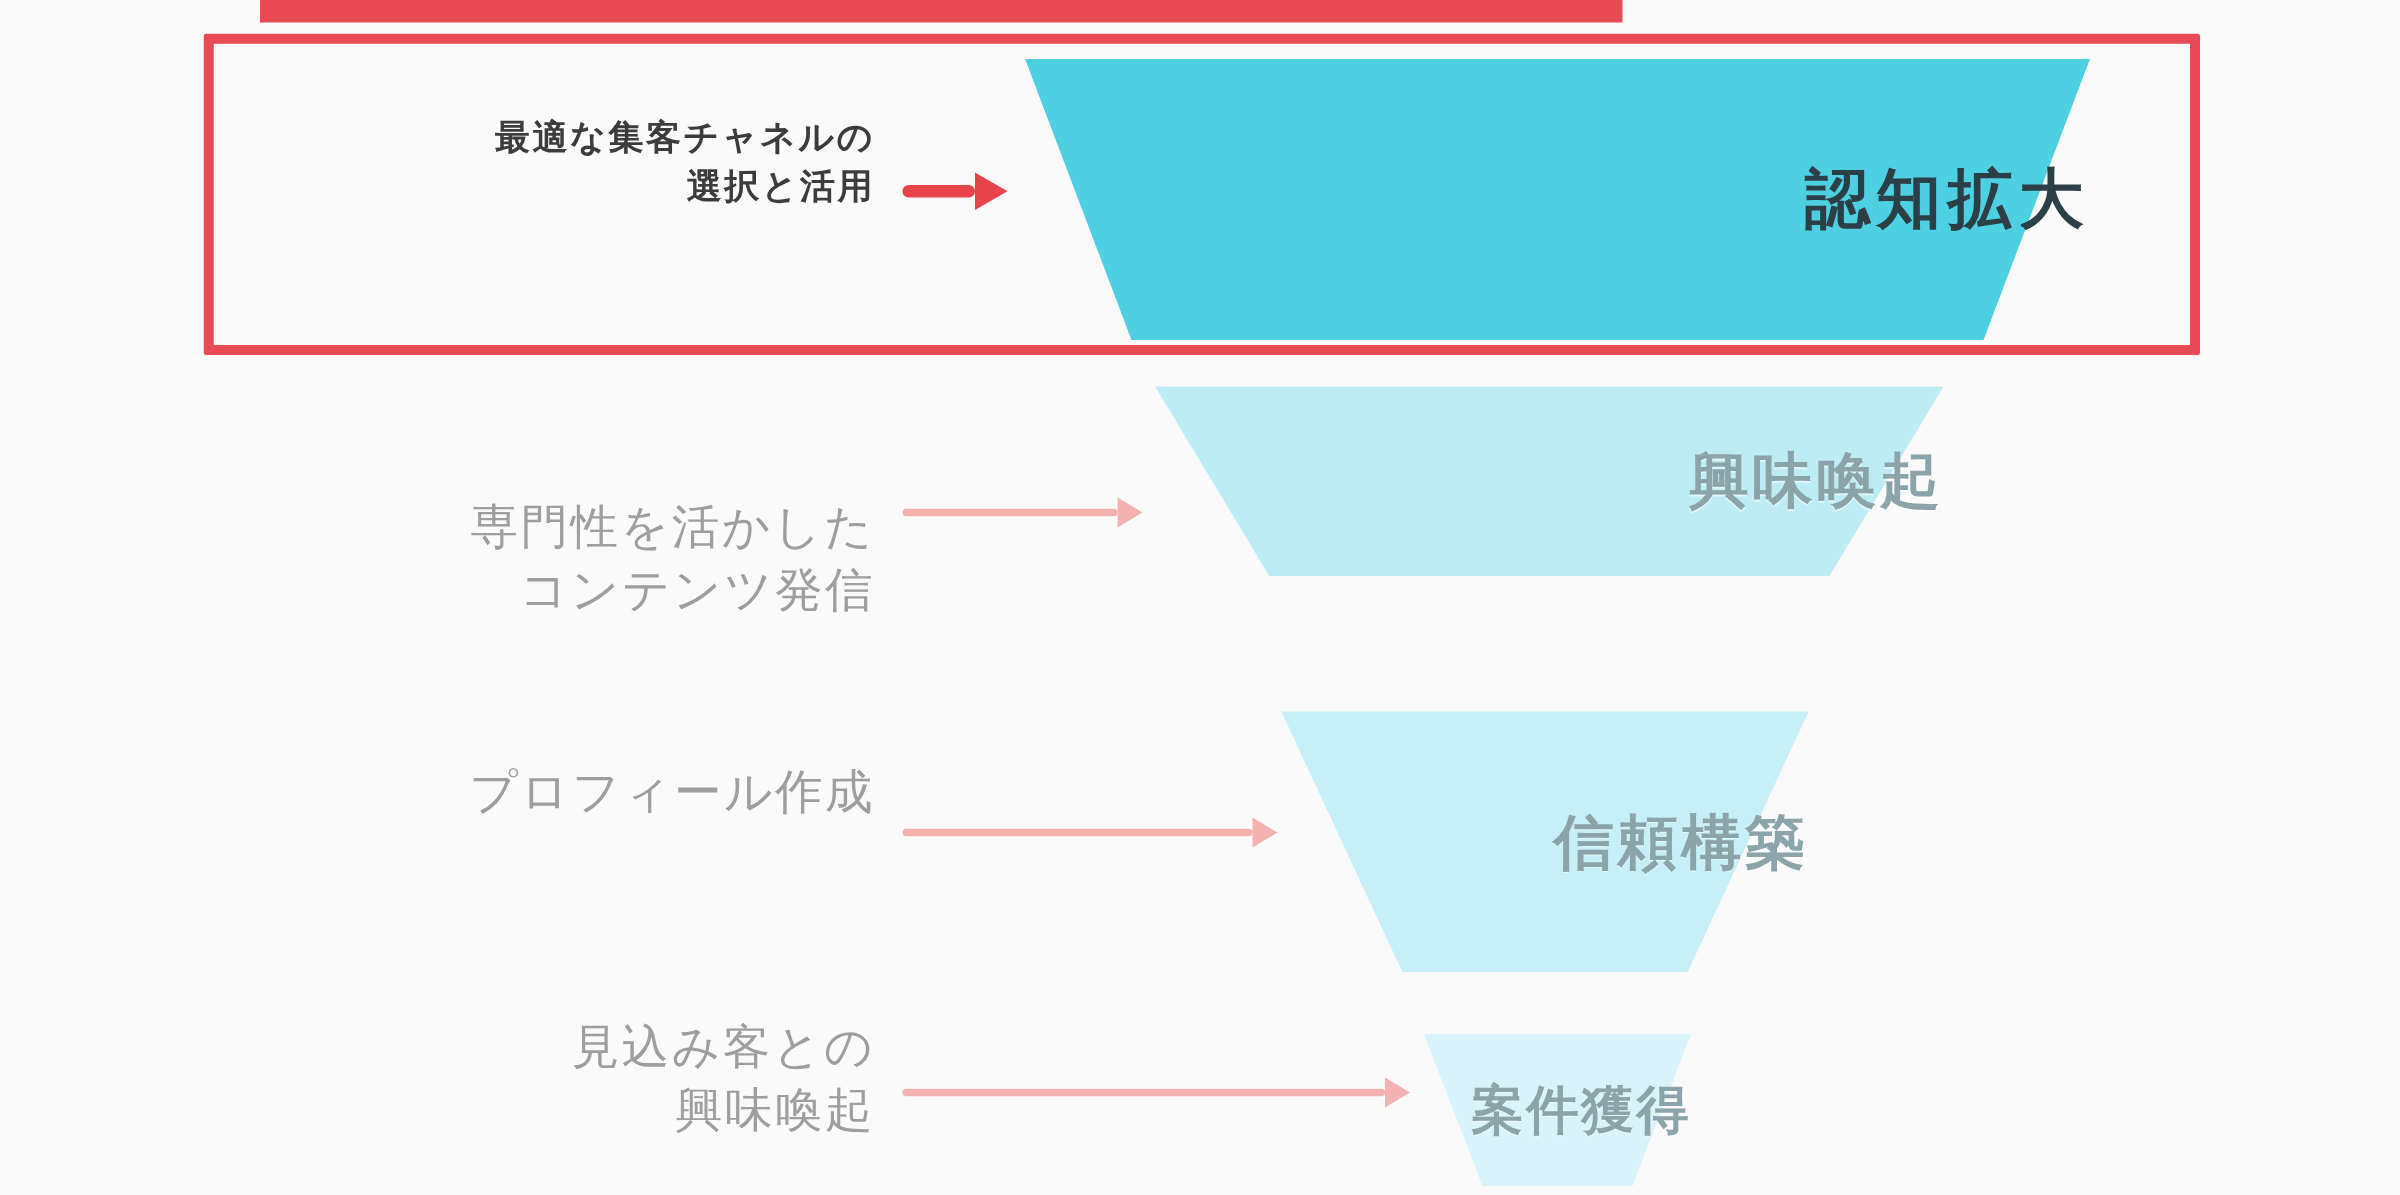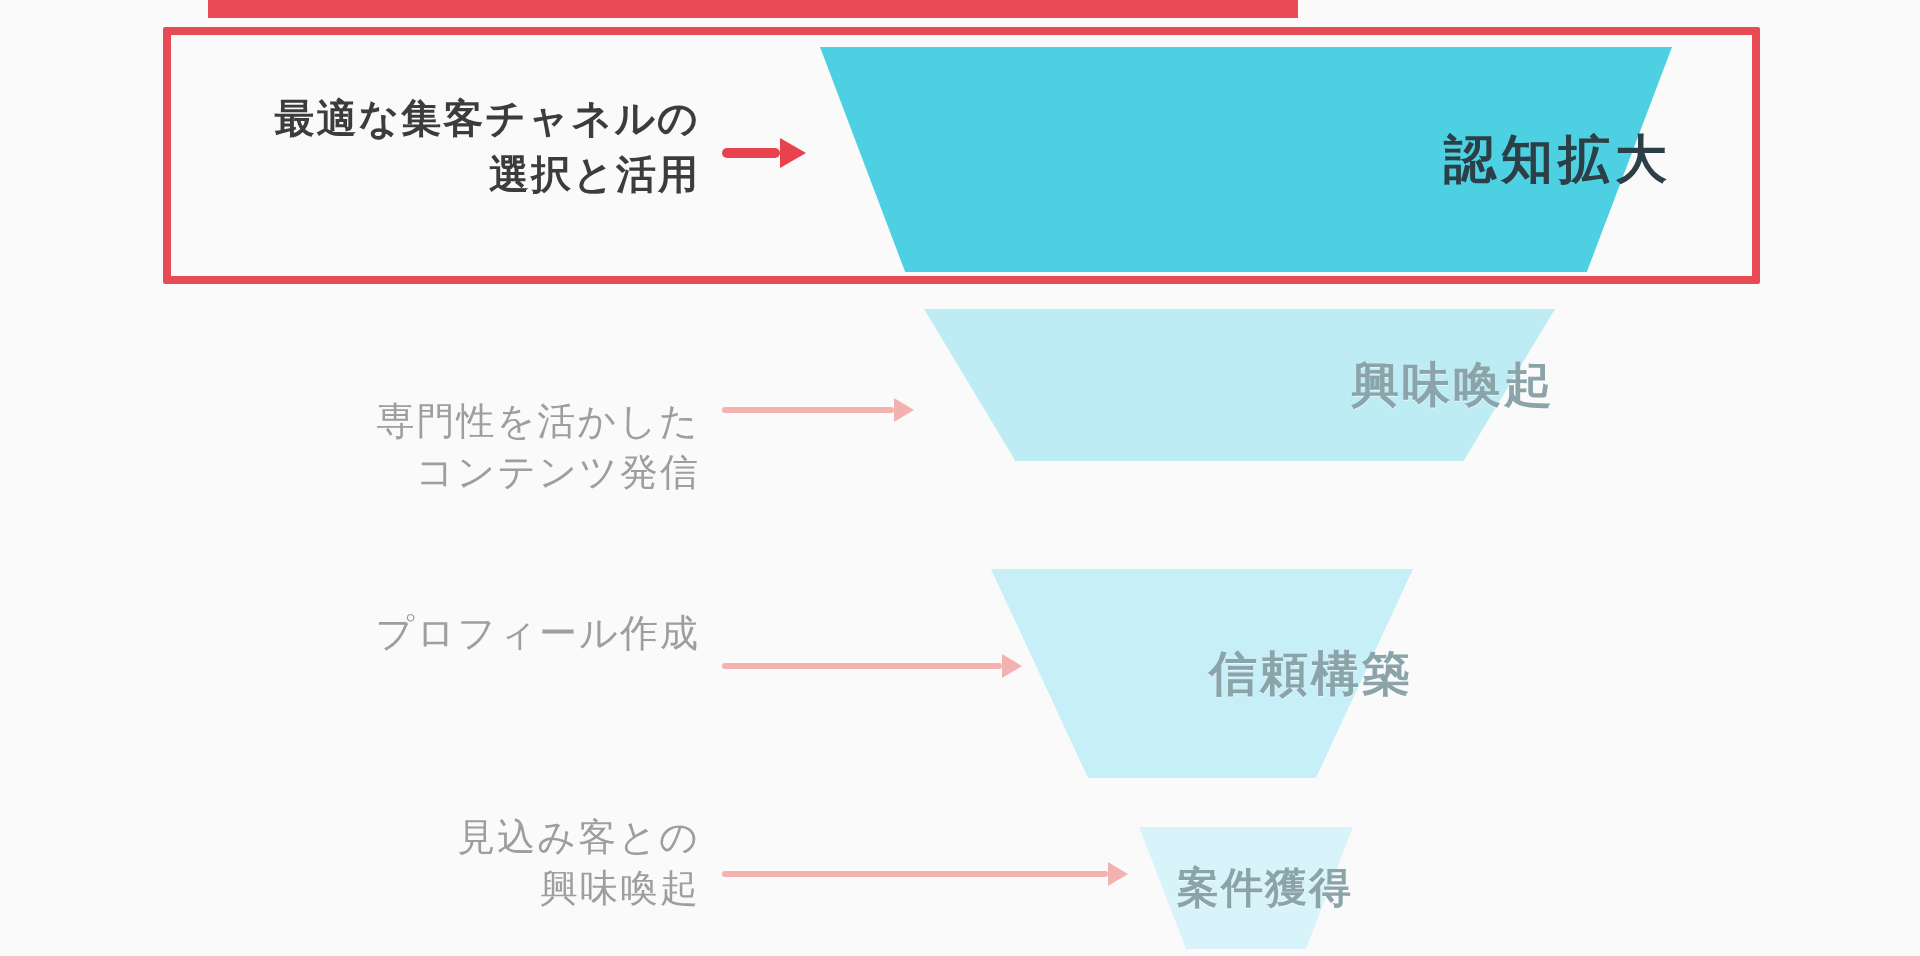--- a/index.html
+++ b/index.html
@@ -47,21 +47,21 @@
     left: 100px;
     width: 600px;
     text-align: right;
     font-size: 38px;
     line-height: 1.35;
     letter-spacing: 2px;
     color: var(--inactive-label-text, #9e9e9e);
     z-index: 2;
   }
   .side-label.active {
-    font-size: 40px;
+    font-size: 28px;
     line-height: 1.4;
     font-weight: 700;
     color: var(--active-label-text, #3c3c3c);
   }
   .side-label-1 { top: 90px; }
   .side-label-2 { top: 352px; margin-top: 44px; }
   .side-label-3 { top: 608px; }
   .side-label-4 { top: 812px; }
 
   
@@ -118,21 +118,21 @@
   }
   .stage-1 { left: 820px;  top: 47px;  width: 852px; height: 225px; }
   .stage-1 .stage-bg { clip-path: polygon(0 0, 100% 0, 90% 100%, 10% 100%); }
   .stage-1 .stage-label {
     font-size: 52px;
     letter-spacing: 5px;
     color: var(--stage1-text, #2c3e46);
   }
   .stage-2 { left: 924px;  top: 309px; width: 631px; height: 152px; }
   .stage-2 .stage-bg { clip-path: polygon(0 0, 100% 0, 85.5% 100%, 14.5% 100%); }
-  .stage-3 { left: 991px; top: 569px; width: 422px; height: 209px; }
+  .stage-3 { left: 1025px; top: 569px; width: 422px; height: 209px; }
   .stage-3 .stage-bg { clip-path: polygon(0 0, 100% 0, 77% 100%, 23% 100%); }
   .stage-4 { left: 1139px; top: 827px; width: 214px; height: 122px; }
   .stage-4 .stage-bg { clip-path: polygon(0 0, 100% 0, 78% 100%, 22% 100%); }
 
   .stage-2 .stage-label,
   .stage-3 .stage-label,
   .stage-4 .stage-label {
     font-size: 48px;
     letter-spacing: 3px;
     color: var(--muted-stage-text, #8ba4aa);

